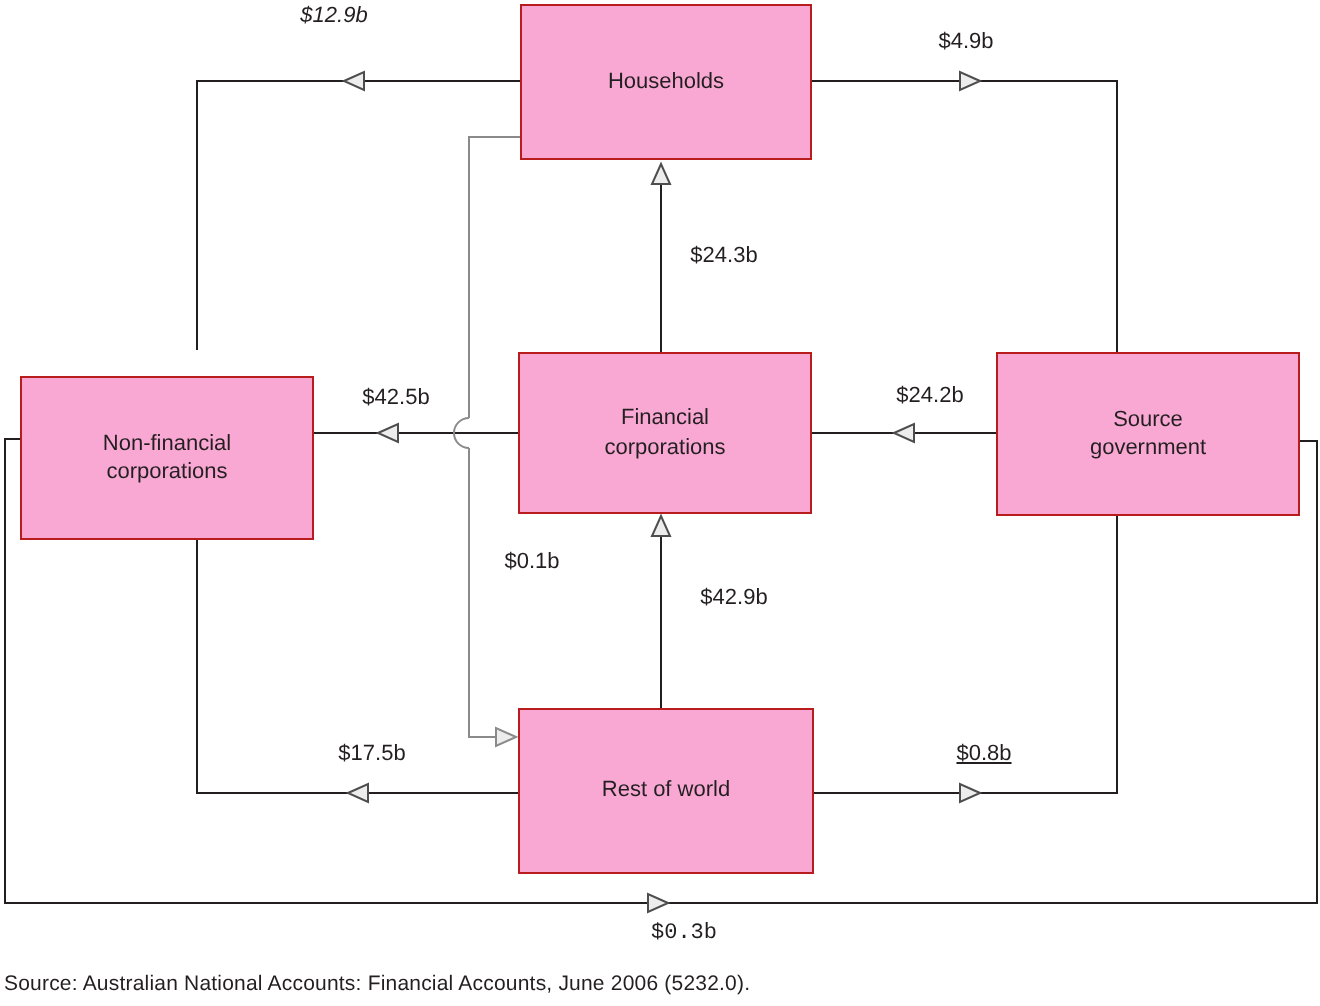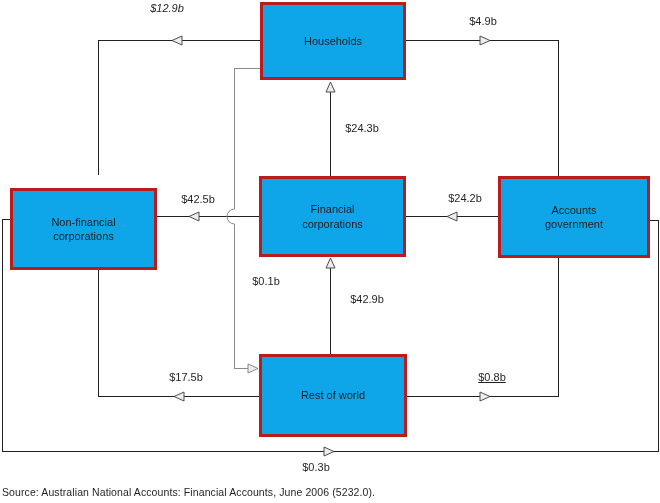--- a/index.html
+++ b/index.html
@@ -4,21 +4,21 @@
 <style>
   * { margin:0; padding:0; box-sizing:border-box; }
   html,body { background:#ffffff; }
   .canvas {
     position:relative; width:660px; height:503px; background:#ffffff;
     font-family:"Liberation Sans","DejaVu Sans",sans-serif; color:#231f20;
     overflow:hidden;
   }
   .lines-layer { position:absolute; left:0; top:0; width:660px; height:503px; }
   .node {
-    position:absolute; border:3px solid #b91c1c; background:#0ea5e9;
+    position:absolute; border:1px solid #b91c1c; background:#f9a8d4;
     display:flex; flex-direction:column; align-items:center; justify-content:center;
     font-size:11px; line-height:1.3; text-align:center;
   }
   .node span { display:block; }
   .flow-label {
     position:absolute; transform:translateX(-50%);
     font-size:11px; white-space:nowrap;
   }
   .source-note {
     position:absolute; left:2px; top:486px;
@@ -78,33 +78,33 @@
     <span>Non-financial</span>
     <span>corporations</span>
   </div>
 
   <div class="node" style="left:259px; top:176px; width:147px; height:81px;text-align:center;">
     <span>Financial</span>
     <span>corporations</span>
   </div>
 
   <div class="node" style="left:498px; top:176px; width:152px; height:82px;">
-    <span>Accounts</span>
+    <span>Source</span>
     <span>government</span>
   </div>
 
   <div class="node" style="left:259px; top:354px; width:148px; height:83px;align-items:center;">
     <span>Rest of world</span>
   </div>
 
   <div class="flow-label" style="left:167px; top:2px;font-style:italic;">$12.9b</div>
   <div class="flow-label" style="left:483px; top:15px;">$4.9b</div>
   <div class="flow-label" style="left:362px; top:122px;">$24.3b</div>
   <div class="flow-label" style="left:198px; top:193px;">$42.5b</div>
   <div class="flow-label" style="left:465px; top:192px;">$24.2b</div>
   <div class="flow-label" style="left:266px; top:275px;">$0.1b</div>
   <div class="flow-label" style="left:367px; top:293px;">$42.9b</div>
   <div class="flow-label" style="left:186px; top:371px;">$17.5b</div>
   <div class="flow-label" style="left:492px; top:371px;text-decoration:underline;">$0.8b</div>
-  <div class="flow-label" style="left:316px; top:461px;">$0.3b</div>
+  <div class="flow-label" style="left:342px; top:461px;font-family:Liberation Mono, monospace;">$0.3b</div>
 
   <div class="source-note">Source: Australian National Accounts: Financial Accounts, June 2006 (5232.0).</div>
 </div>
 
 </body></html>

